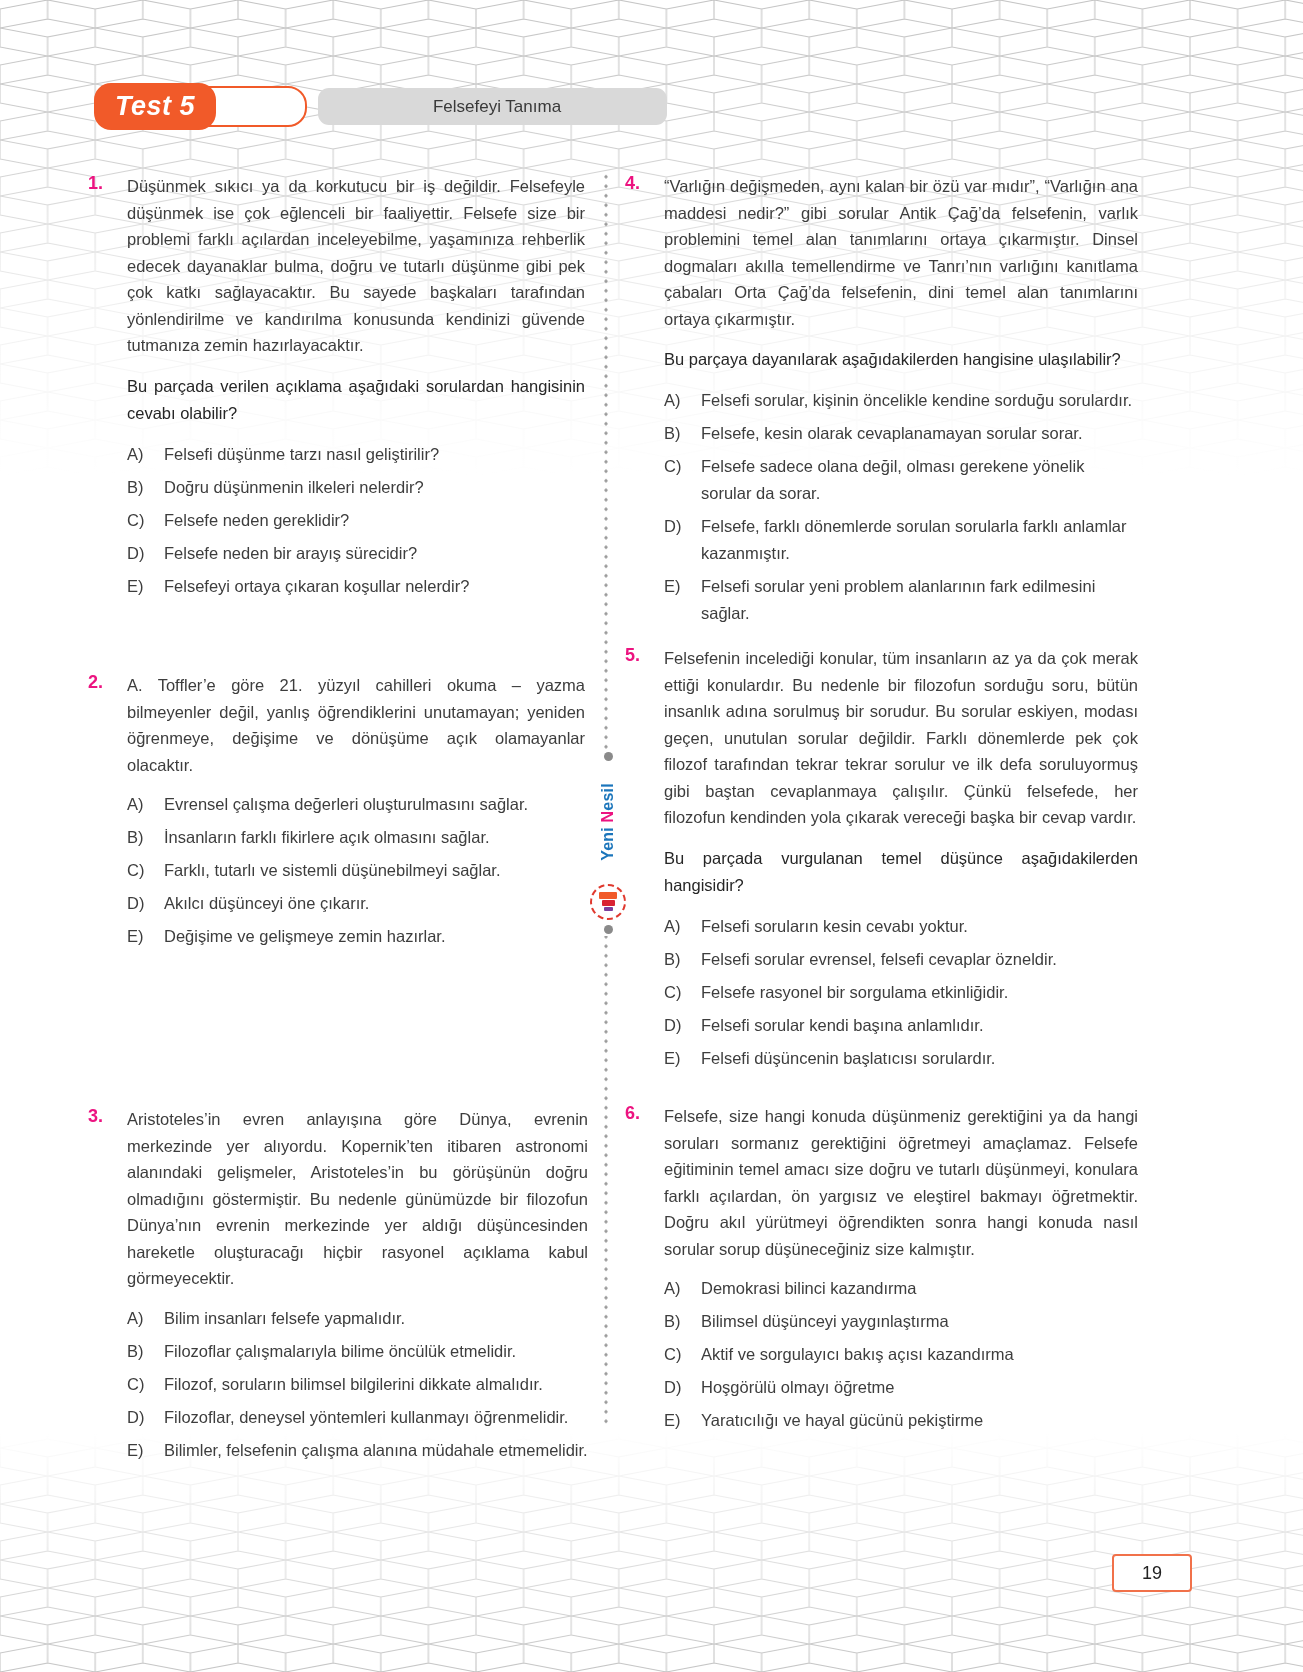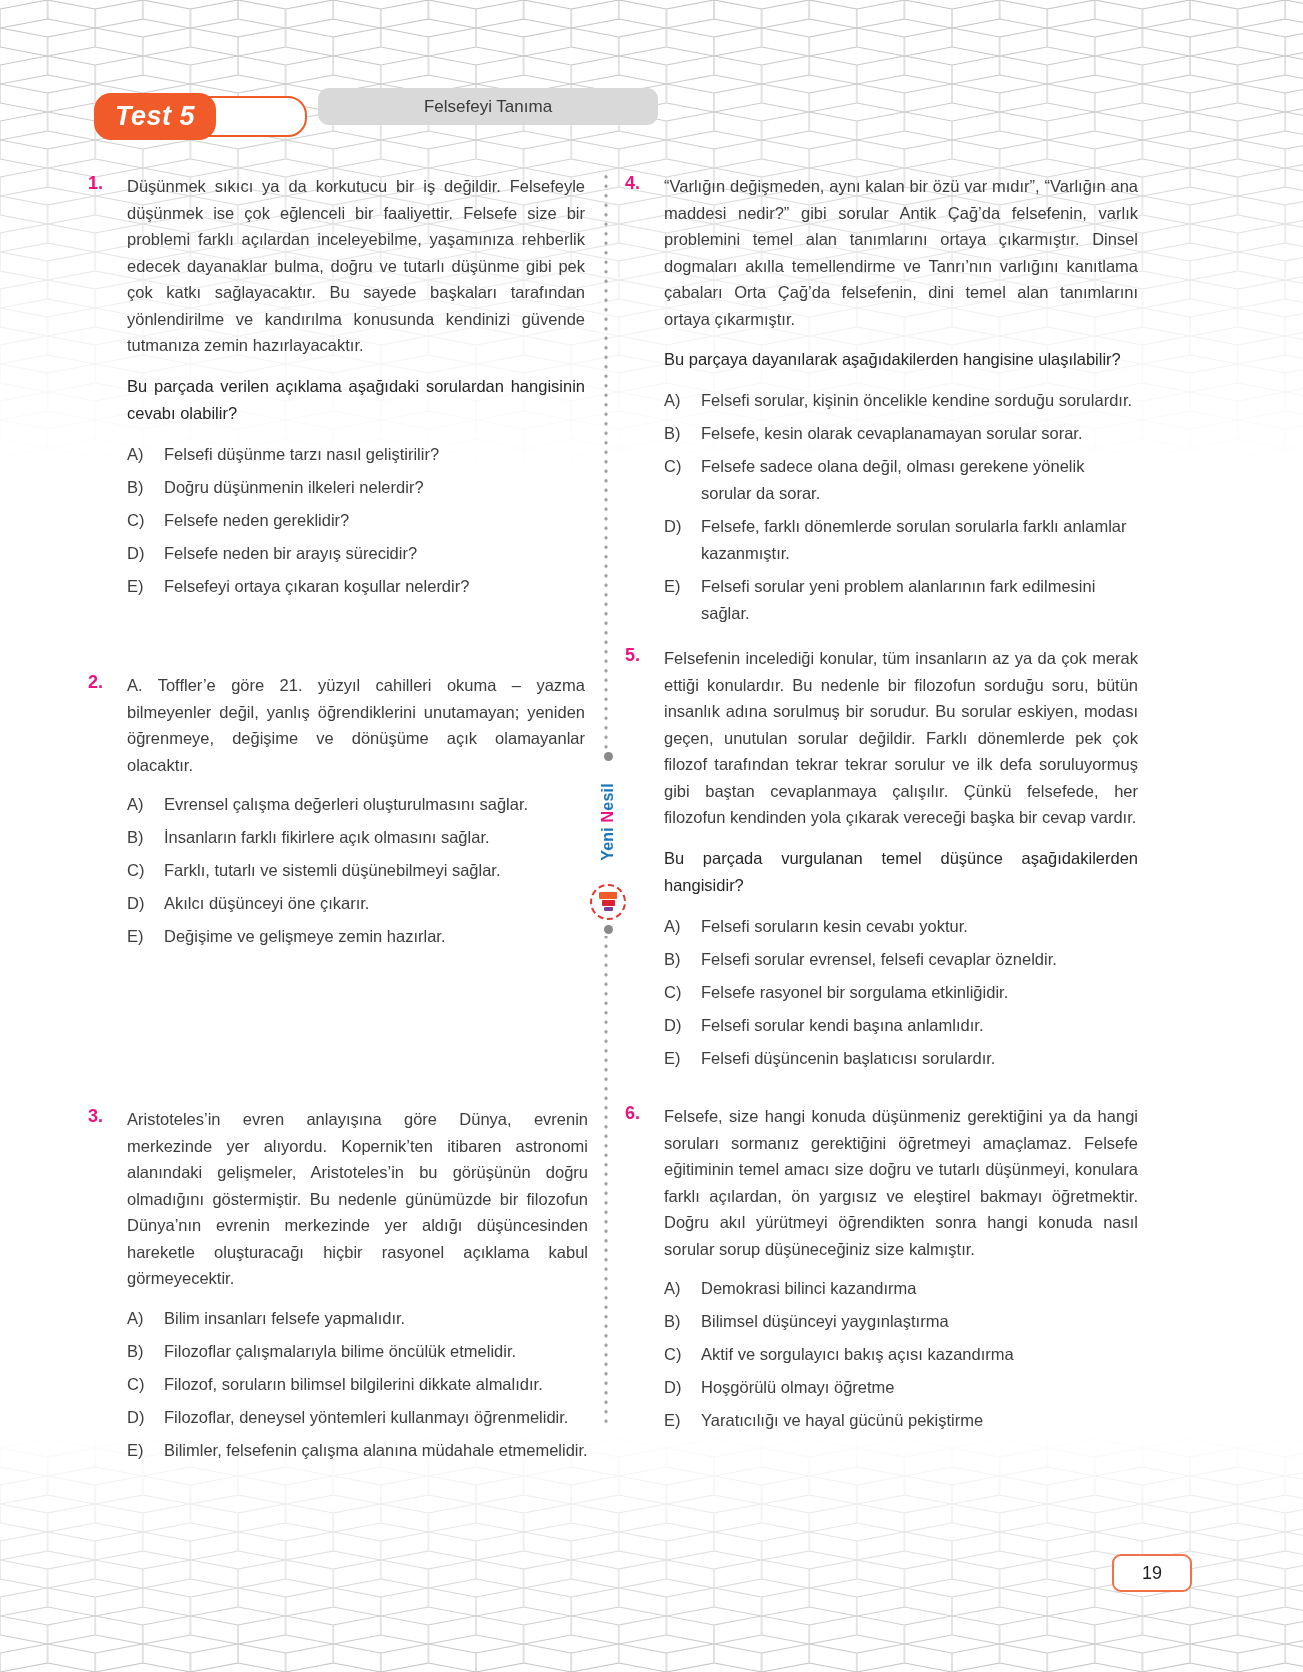--- a/index.html
+++ b/index.html
@@ -6,26 +6,26 @@
   #page{position:relative;width:1303px;height:1672px;background:#fff;overflow:hidden;
         font-family:"Liberation Sans","DejaVu Sans",sans-serif;color:#3d3d3d;}
   
   .hexband{position:absolute;left:0;width:1303px;z-index:0;}
   .hexband.top{top:0;height:500px;}
   .hexband.bottom{top:1420px;height:252px;}
   .hexfade{position:absolute;left:0;width:1303px;z-index:1;}
   .hexfade.top{top:0;height:500px;background:linear-gradient(to bottom,rgba(255,255,255,0) 0%,rgba(255,255,255,0.2) 30%,rgba(255,255,255,0.75) 62%,#ffffff 95%);}
   .hexfade.bottom{top:1420px;height:252px;background:linear-gradient(to top,rgba(255,255,255,0) 0%,rgba(255,255,255,0.45) 45%,#ffffff 95%);}
   
-  .test-badge{position:absolute;left:95px;top:96px;width:212px;height:41px;z-index:2;}
+  .test-badge{position:absolute;left:95px;top:86px;width:212px;height:41px;z-index:2;}
   .badge-outline{position:absolute;left:0;top:0;right:0;bottom:0;background:#fff;border:2.5px solid #f15a29;border-radius:19px;box-sizing:border-box;}
   .badge-fill{position:absolute;left:-1px;top:-3px;width:122px;height:47px;background:#f15a29;border-radius:17px;
               display:flex;align-items:center;justify-content:center;color:#fff;font-size:27px;font-weight:bold;font-style:italic;letter-spacing:0.5px;}
   .topic-bar{position:absolute;left:318px;top:88px;width:340px;height:37px;background:#d9d9d9;border-radius:11px;z-index:2;
-             display:flex;align-items:center;justify-content:center;font-size:17px;color:#3a3a3a;}
+             display:flex;align-items:center;justify-content:center;font-size:17px;color:#3a3a3a;padding-left:9px;}
   
   .divider-dots{position:absolute;left:604px;top:172px;width:4px;height:1254px;z-index:2;
                 background-image:radial-gradient(circle,#9b9b9b 1.3px,rgba(0,0,0,0) 1.9px);
                 background-size:4px 9.5px;background-repeat:repeat-y;background-position:center top;}
   .brand-group{position:absolute;left:585px;top:750px;width:46px;height:186px;background:#fff;z-index:3;
                display:flex;flex-direction:column;align-items:center;justify-content:space-between;padding:2px 0;box-sizing:border-box;}
   .bigdot{width:9px;height:9px;border-radius:50%;background:#8a8a8a;}
   .brand-wrap{position:relative;width:24px;height:112px;}
   .brand{position:absolute;left:50%;top:50%;transform:translate(-50%,-50%) rotate(-90deg);white-space:nowrap;
          font-size:16px;font-weight:bold;color:#1b75bb;letter-spacing:0.2px;}
@@ -46,21 +46,21 @@
   .qnum{width:39px;flex:0 0 39px;font-weight:bold;color:#ec1380;font-size:18px;padding-top:0;}
   .qbody{flex:1;min-width:0;}
   .qpara{margin:0;font-size:16.5px;line-height:26.5px;text-align:justify;color:#3d3d3d;}
   .qstem{margin:14px 0 0 0;font-size:16.5px;line-height:27.5px;text-align:justify;font-weight:normal;color:#262626;}
   .qstem .u{text-decoration:underline;}
   .opts{margin-top:13px;}
   .opt{display:flex;margin-bottom:6px;font-size:16.5px;line-height:27px;}
   .letter{flex:0 0 37px;}
   .otext{flex:1;min-width:0;}
   
-  .pagebox{position:absolute;left:1112px;top:1554px;width:80px;height:38px;background:#fff;border:2px solid #f1714a;border-radius:9px;
+  .pagebox{position:absolute;left:1112px;top:1554px;width:80px;height:38px;background:#fff;border:2px solid #f1714a;border-radius:4px;
            display:flex;align-items:center;justify-content:center;font-size:18px;color:#222;z-index:2;box-sizing:border-box;}
 </style>
 </head>
 <body>
 
 <div id="page">
 
   <svg class="hexband top" width="1303" height="500" xmlns="http://www.w3.org/2000/svg">
     <defs>
       <pattern id="hexTop" width="95.2" height="56" patternUnits="userSpaceOnUse">

